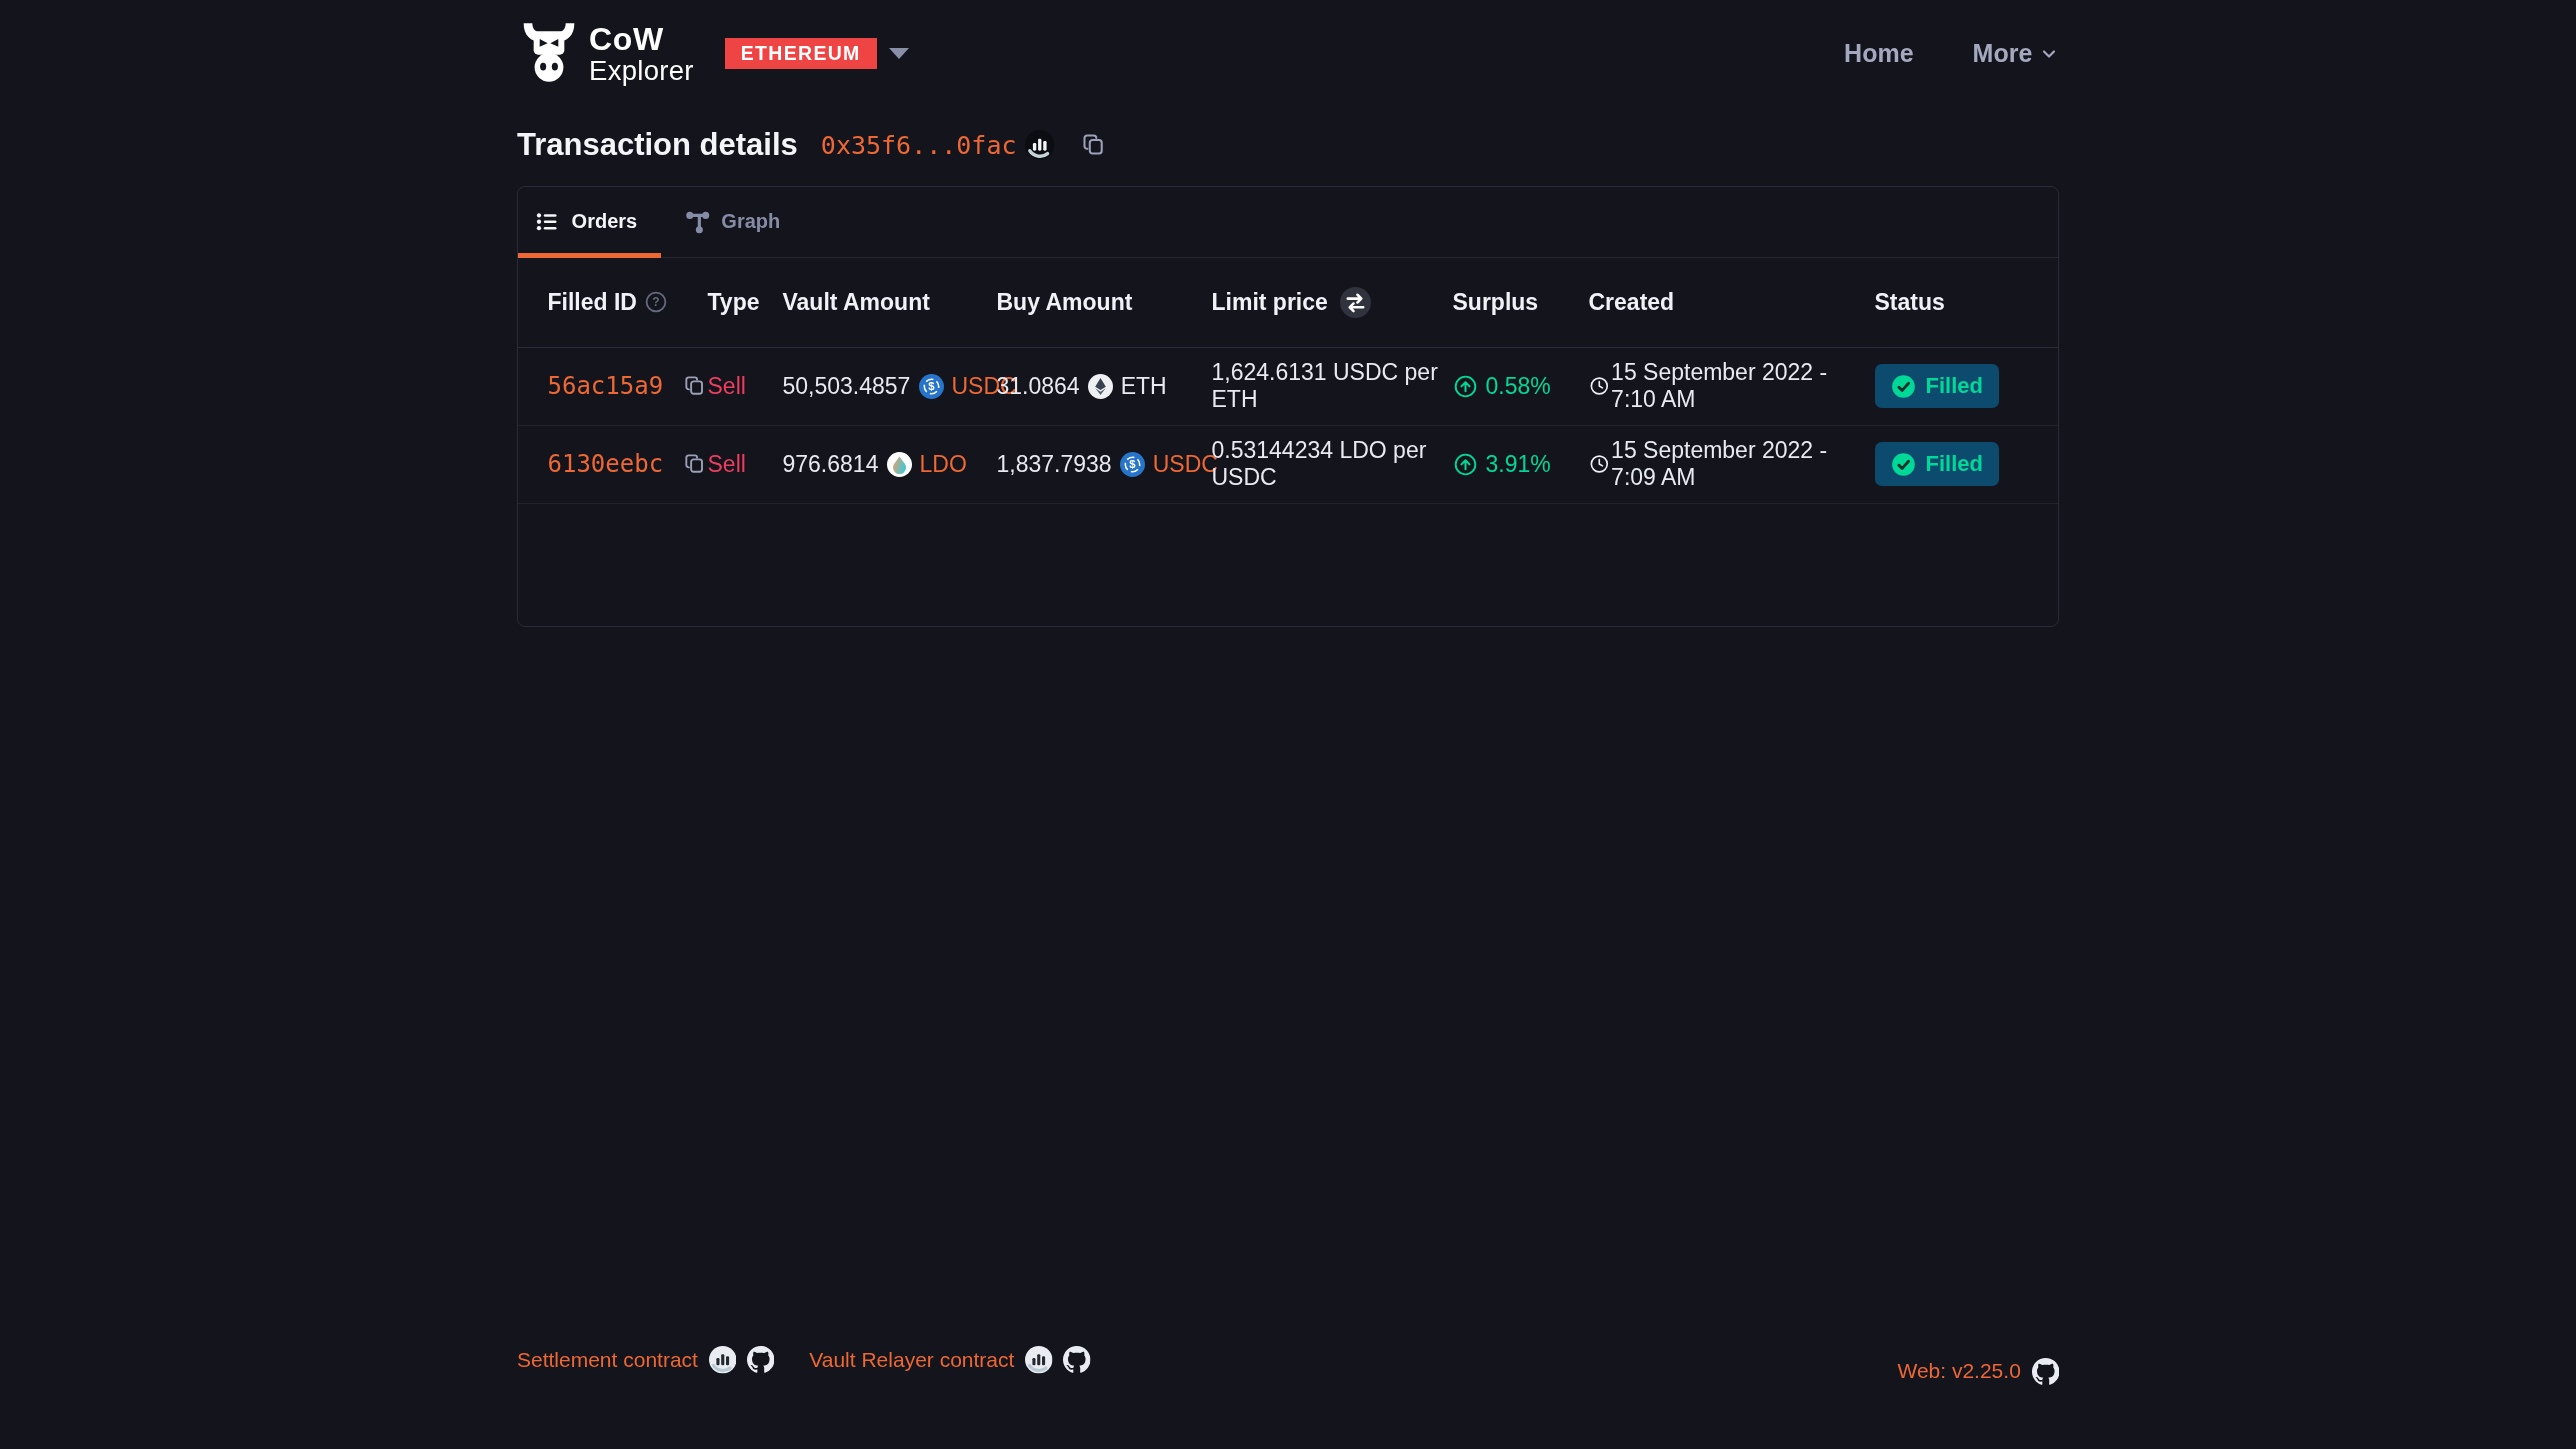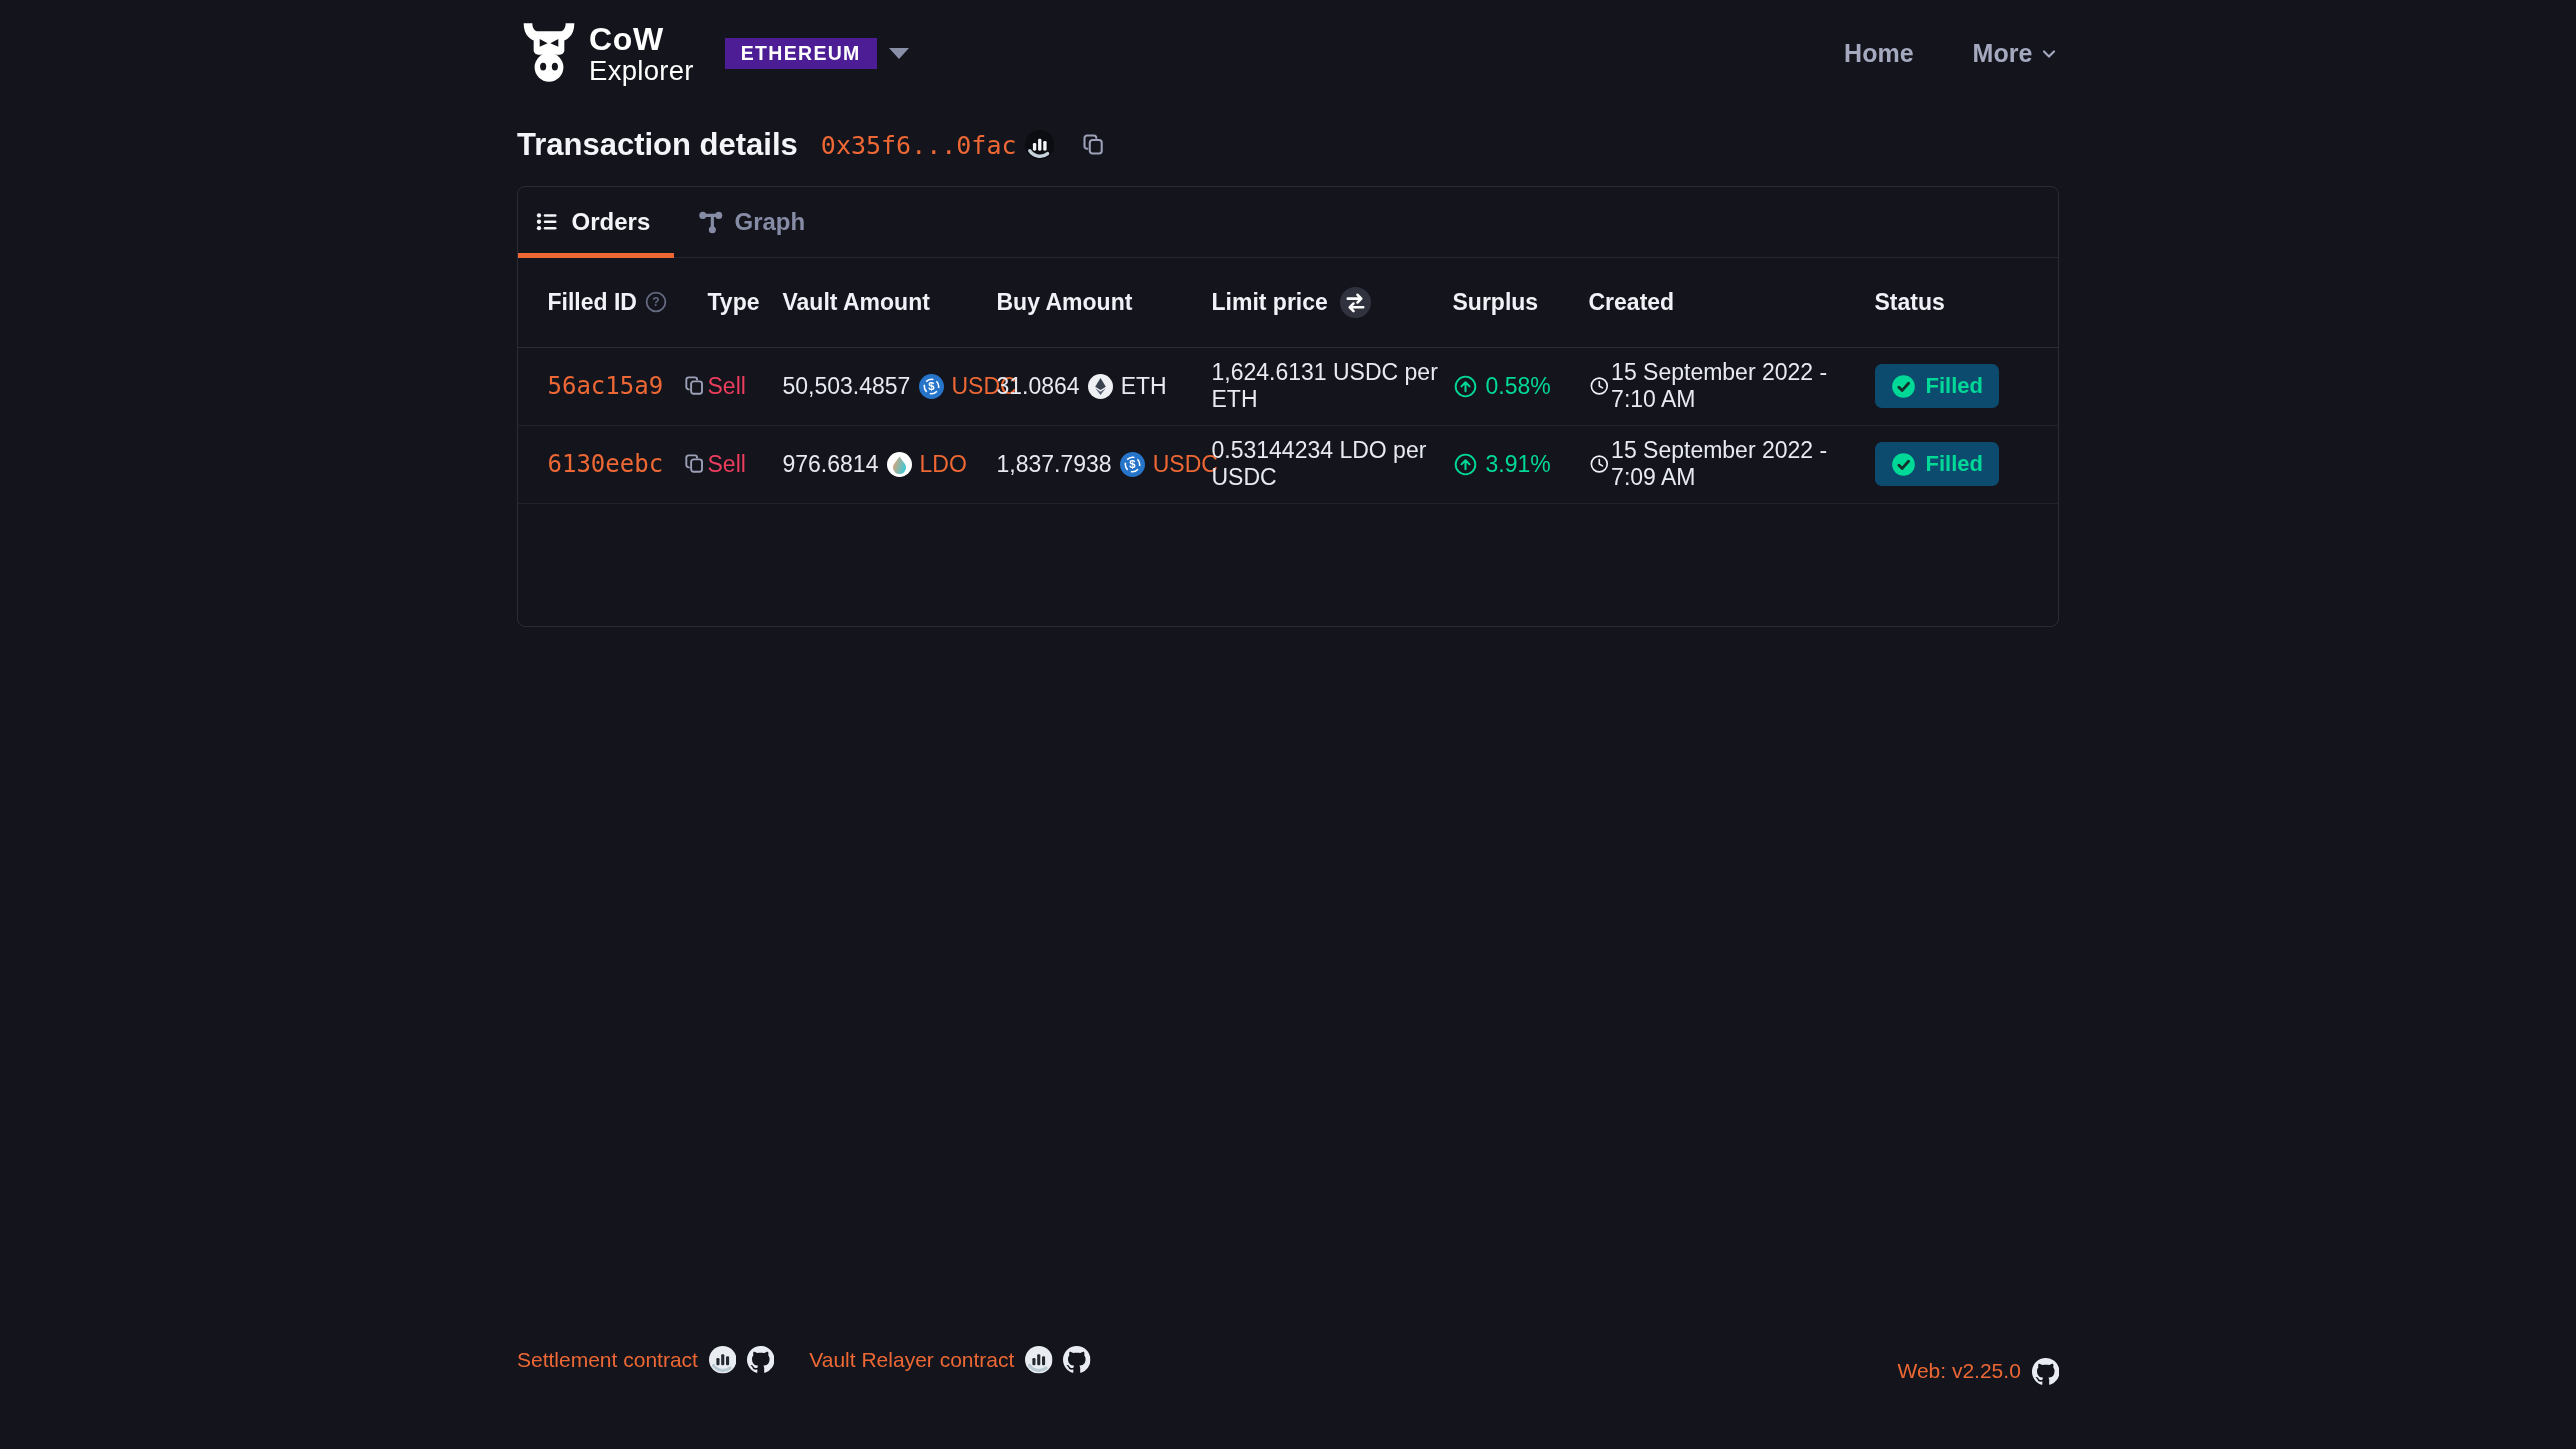--- a/index.html
+++ b/index.html
@@ -9,41 +9,41 @@
   .container { width:1542px; margin:0 auto; }
 
   
   .header { display:flex; align-items:center; margin-top:20px; height:67px; }
   .logo { display:flex; align-items:center; gap:8px; cursor:pointer; }
   .logo-mark { width:64px; height:64px; }
   .logo-text { display:flex; flex-direction:column; line-height:1; }
   .logo-title { font-size:32px; font-weight:800; color:#ffffff; letter-spacing:0.7px; }
   .logo-sub { font-size:27.5px; font-weight:300; color:#ffffff; margin-top:2px; letter-spacing:0.3px; }
   .network { display:flex; align-items:center; gap:12px; margin-left:31px; cursor:pointer; }
-  .network-badge { background:#4c1d95; color:#ffffff; font-size:19.5px; font-weight:700;
+  .network-badge { background:#ef4444; color:#ffffff; font-size:19.5px; font-weight:700;
     letter-spacing:1.3px; padding:4px 16px; border-radius:0; }
   .caret-down { width:0; height:0; border-left:10px solid transparent;
     border-right:10px solid transparent; border-top:11.4px solid #8a8fa8; }
   .nav { margin-left:auto; display:flex; align-items:center; gap:59px; }
   .nav-item { color:#a5a9bf; font-size:25px; font-weight:700; display:flex;
     align-items:center; gap:6.7px; cursor:pointer; }
   .nav-item svg { width:20px; height:20px; }
 
   
   .title-row { display:flex; align-items:center; margin-top:39px; height:38px; }
   .page-title { font-size:31px; font-weight:700; color:#f4f5f9; }
   .tx-hash { font-family:"DejaVu Sans Mono", monospace; font-size:25px; color:#ed6834; margin-left:23px; }
   .identicon { width:29.5px; height:29.5px; margin-left:8px; color:#0c0d12; --es-bars:#f5f6fa; --es-arc:#c6d3db; }
   .copy-btn { width:25.5px; height:25.5px; color:#9ca1b8; margin-left:27px; cursor:pointer; background:none; border:none; }
   .copy-btn svg { width:100%; height:100%; }
 
   
   .card { margin-top:21.5px; height:441px; border:1.3px solid #2a2b38; border-radius:8px; background:rgba(255,255,255,0.004); }
   .tabbar { height:71px; border-bottom:1.3px solid #26272f; display:flex; }
-  .tab { display:flex; align-items:center; gap:10.7px; padding:17px 24px; font-size:24px;
+  .tab { display:flex; align-items:center; gap:10.7px; padding:17px 24px; font-size:20px;
     font-weight:700; color:#878ca6; cursor:pointer; position:relative; }
   .tab:first-child { padding-left:17.4px; }
   .tab svg { width:25.5px; height:25.5px; }
   .tab.active { color:#f4f5f9; }
   .tab.active::after { content:""; position:absolute; left:0; right:0; bottom:-1.3px;
     height:4.7px; background:#ed6834; }
 
   
   .thead, .trow { display:grid;
     grid-template-columns:160px 75px 214px 215px 241px 136px 286px 1fr;

